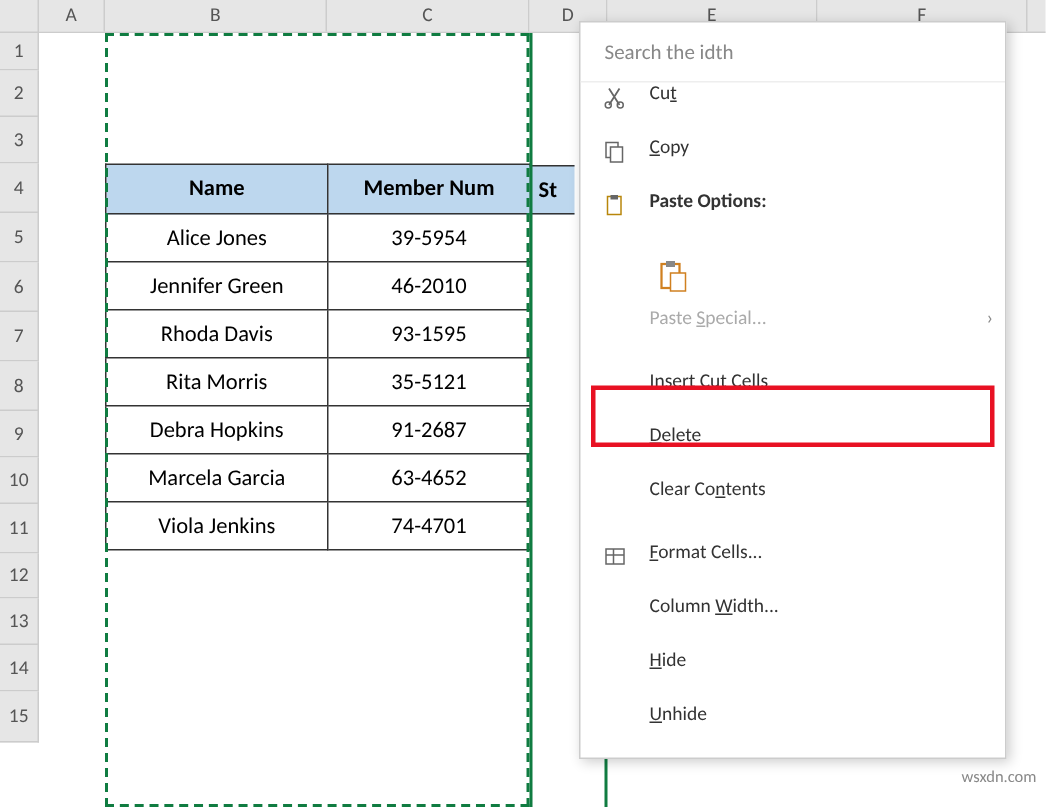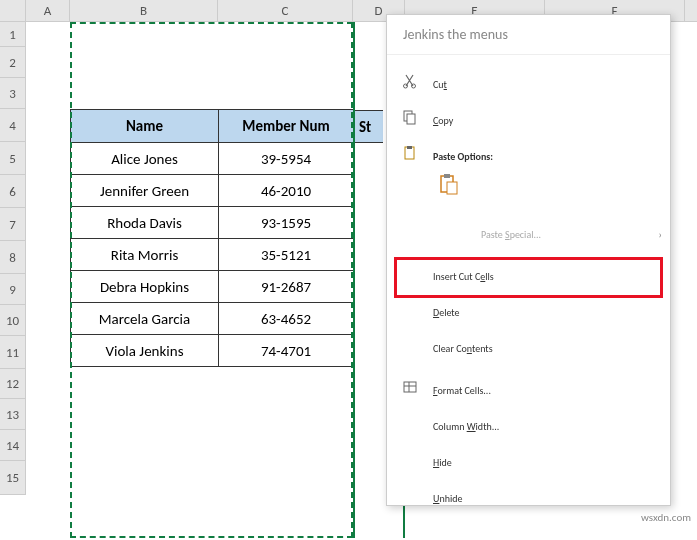--- a/index.html
+++ b/index.html
@@ -135,28 +135,28 @@
       display: flex;
       align-items: center;
       height: 40px;
       padding: 0 16px;
       color: #888;
       font-size: 14px;
       border-bottom: 1px solid #eee;
     }
     .menu-item {
       display: flex;
-      align-items: flex-end;
+      align-items: flex-start;
       height: 36px;
       padding: 0 8px 0 12px;
-      font-size: 10px;
+      font-size: 13px;
       color: #333;
       cursor: default;
     }
-    .menu-disabled { color: #aaa; gap: 48px; }
+    .menu-disabled { color: #aaa; }
     .menu-icon {
       width: 22px;
       height: 20px;
       margin-right: 12px;
       display: flex;
       align-items: center;
       justify-content: center;
     }
     .menu-label { flex: 1; }
     .menu-label u { text-decoration: underline; }
@@ -261,21 +261,21 @@
   </tbody>
     </table>
 
   <div style="position:absolute;left:353px;top:110px;width:30px;height:33px;background:#bdd7ee;border-top:1px solid #333;border-bottom:1px solid #333;display:flex;align-items:center;justify-content:flex-start;padding-left:6px;font-weight:bold;font-size:15px;">St</div>
 
   <div class="cut-marquee marquee-main"></div>
   <div class="sel-col"></div>
 
   <div class="context-menu">
     <div class="menu-search">
-      <span>Jenkins the menus</span>
+      <span>Search the idth</span>
     </div>
     <div class="menu-item">
       <span class="menu-icon">
           <svg width="16" height="16" viewBox="0 0 16 16">
             <path d="M4 2 L11 13 M11 2 L4 13" stroke="#666" stroke-width="1.2" fill="none"></path>
             <circle cx="3.5" cy="13" r="2" fill="none" stroke="#666"></circle>
             <circle cx="11.5" cy="13" r="2" fill="none" stroke="#666"></circle>
           </svg>
         </span>
       <span class="menu-label"><span>Cu</span><u>t</u></span>

